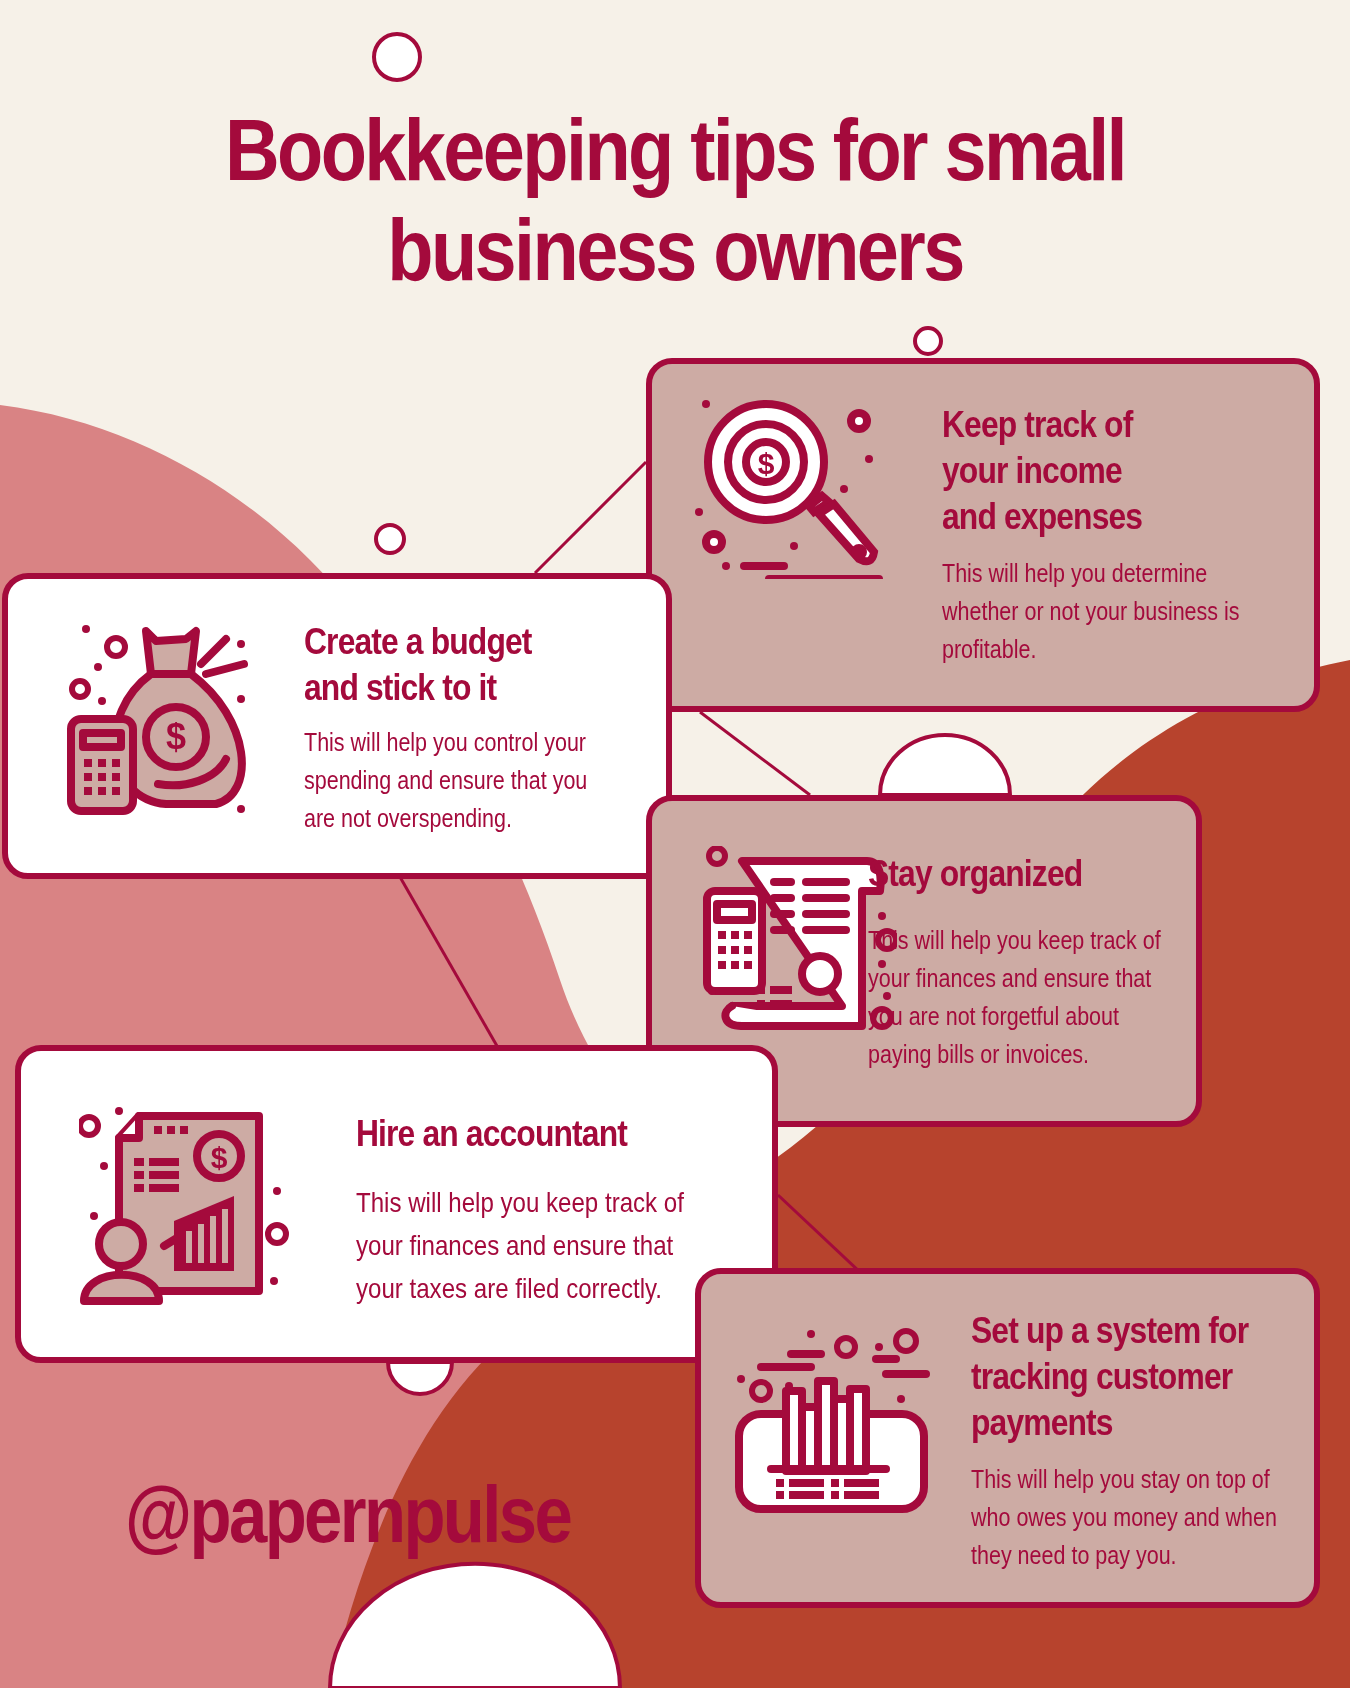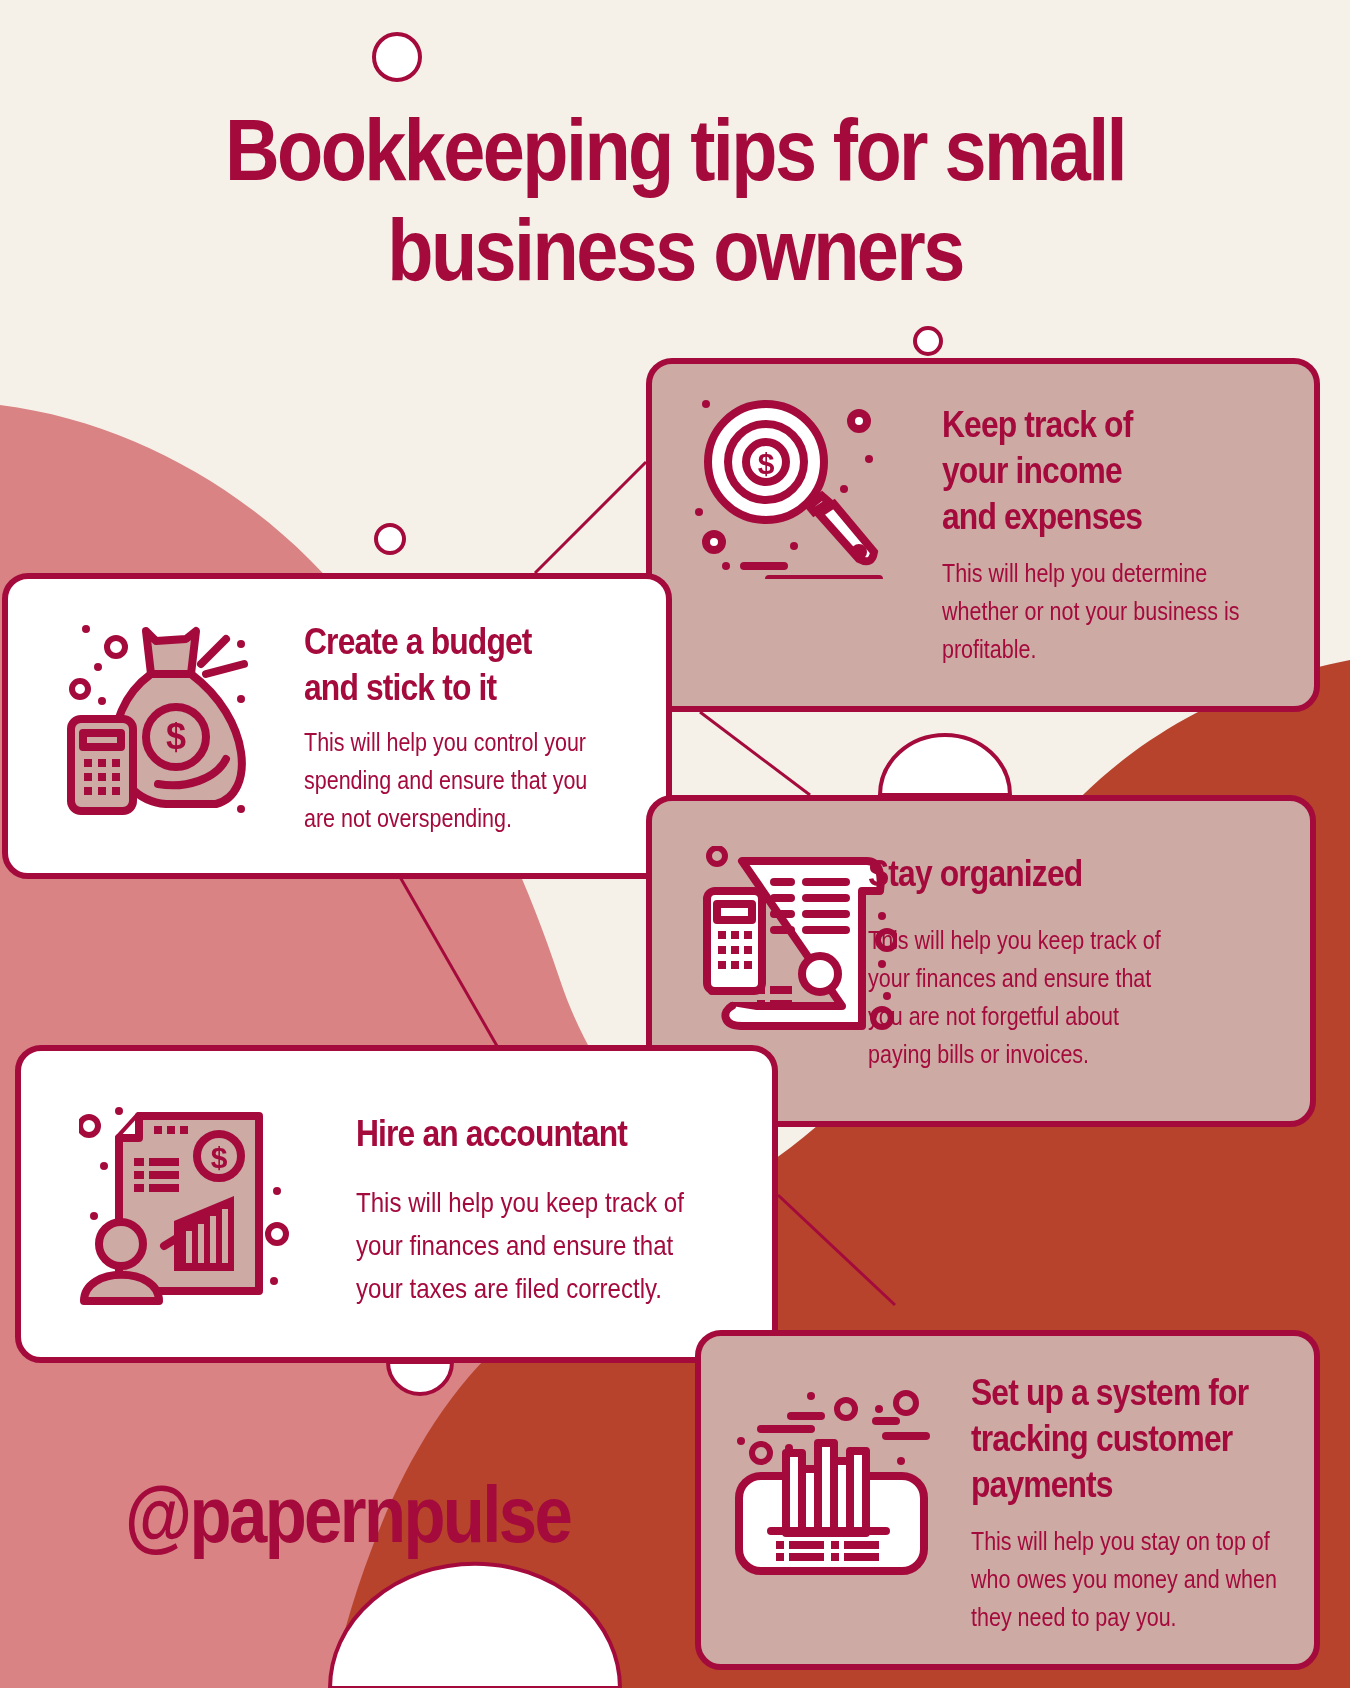--- a/index.html
+++ b/index.html
@@ -136,21 +136,21 @@
     <span class="line-span">Create a budget</span>
     <span class="line-span">and stick to it</span>
   </h2>
   <p style="left:296px; top:144px;">
     <span class="line-span">This will help you control your</span>
     <span class="line-span">spending and ensure that you</span>
     <span class="line-span">are not overspending.</span>
   </p>
 </div>
 
-<div class="card rose" style="left:646px; top:795px; width:670px; height:332px;">
+<div class="card rose" style="left:646px; top:795px; width:556px; height:332px;">
   <svg class="icon" style="left:50px; top:45px;" width="195" height="190" viewBox="0 0 195 190">
     <g stroke="#a40a3c" stroke-width="8" fill="#fff" stroke-linejoin="round" stroke-linecap="round">
       <path d="M40 15 L165 15 C178 15 180 30 178 45 L160 45 L160 180 L40 180 L30 160 L140 160 Z"></path>
       <path d="M30 160 C20 165 20 180 40 180 L150 180"></path>
       <rect x="5" y="45" width="55" height="100" rx="8"></rect>
       <rect x="15" y="58" width="35" height="16"></rect>
       <circle cx="118" cy="128" r="18"></circle>
     </g>
     <g fill="#a40a3c">
       <rect x="68" y="32" width="25" height="8" rx="4"></rect>
@@ -232,21 +232,21 @@
   <h2 style="left:335px; top:60px;">
     <span class="line-span">Hire an accountant</span>
   </h2>
   <p style="left:335px; top:130px; font-size:28px; line-height:43px;">
     <span class="line-span">This will help you keep track of</span>
     <span class="line-span">your finances and ensure that</span>
     <span class="line-span">your taxes are filed correctly.</span>
   </p>
 </div>
 
-<div class="card rose" style="left:695px; top:1330px; width:625px; height:340px;">
+<div class="card rose" style="left:695px; top:1268px; width:625px; height:340px;">
   <svg class="icon" style="left:30px; top:45px;" width="200" height="195" viewBox="0 0 200 195">
     <g stroke="#a40a3c" stroke-width="8" fill="#fff" stroke-linejoin="round" stroke-linecap="round">
       <rect x="8" y="95" width="185" height="95" rx="22"></rect>
       <rect x="55" y="72" width="16" height="80"></rect>
       <rect x="71" y="88" width="16" height="64"></rect>
       <rect x="87" y="62" width="16" height="90"></rect>
       <rect x="103" y="80" width="16" height="72"></rect>
       <rect x="119" y="70" width="16" height="82"></rect>
       <line x1="40" y1="150" x2="155" y2="150"></line>
       <line x1="60" y1="35" x2="90" y2="35"></line>

